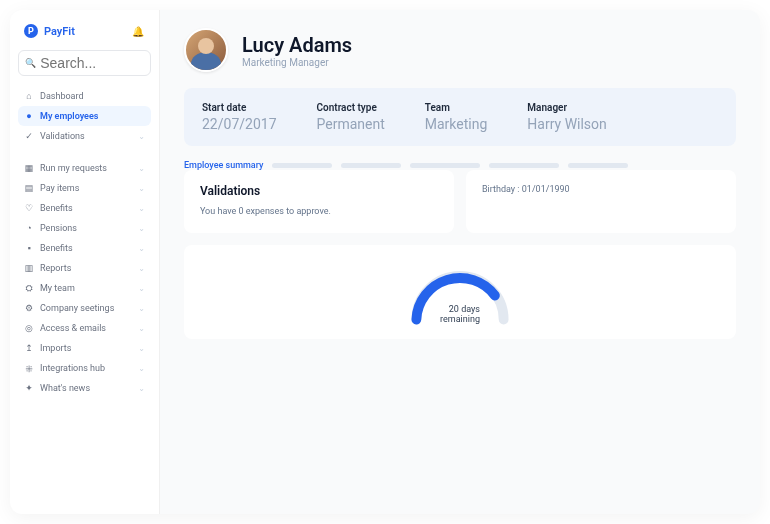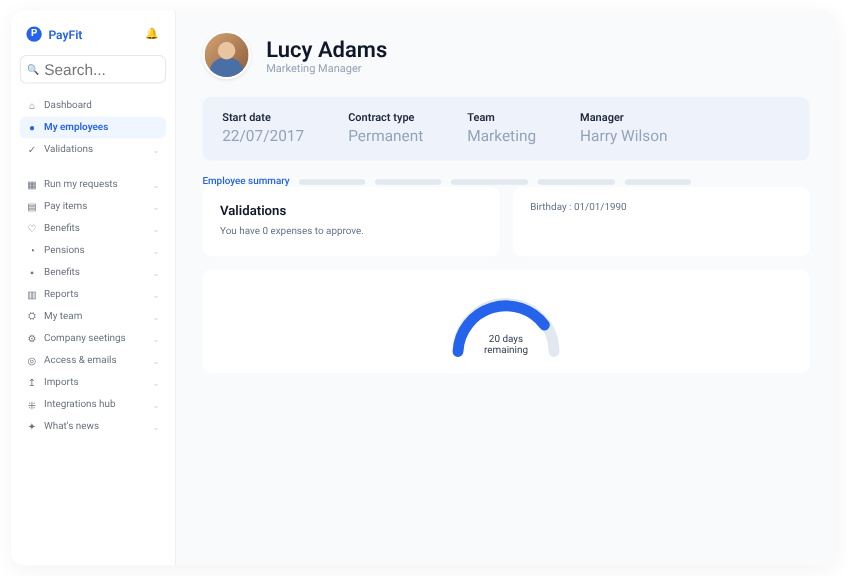--- a/index.html
+++ b/index.html
@@ -39,21 +39,21 @@
 .tab-ph { height: 5px; background: #e2e8f0; border-radius: 3px; }
 
 .cards-row { display: flex; gap: 12px; margin-bottom: 12px; }
 .card { background: #fff; border-radius: 8px; padding: 14px 16px; flex: 1; }
 .card-title { font-size: 12px; font-weight: 600; color: #0f172a; margin-bottom: 8px; }
 .card-line { font-size: 9px; color: #64748b; margin-bottom: 3px; }
 
 .gauge-wrap { display: flex; justify-content: center; margin-top: 6px; }
 .gauge { position: relative; width: 110px; height: 60px; }
 .gauge svg { width: 100%; height: 100%; }
-.gauge-text { position: absolute; bottom: 0; left: 50%; transform: translateX(-50%); text-align: center; font-size: 9px; color: #334155; line-height: 1.1; }
+.gauge-text { position: absolute; bottom: 0; left: 50%; transform: translateX(-50%); text-align: right; font-size: 9px; color: #334155; line-height: 1.1; }
 
 .timeline { padding-top: 6px; display: flex; flex-direction: column; gap: 10px; position: relative; }
 .timeline-axis { position: absolute; left: 112px; top: 0; bottom: -20px; width: 1px; background: #cbd5e1; }
 .tl-row { display: flex; align-items: center; height: 12px; position: relative; }
 .tl-dot { position: absolute; left: 109px; width: 7px; height: 7px; border-radius: 50%; background: #94a3b8; }
 .tl-bar { position: absolute; height: 6px; background: #94a3b8; border-radius: 3px; }
 </style>
 </head>
 <body>
 

